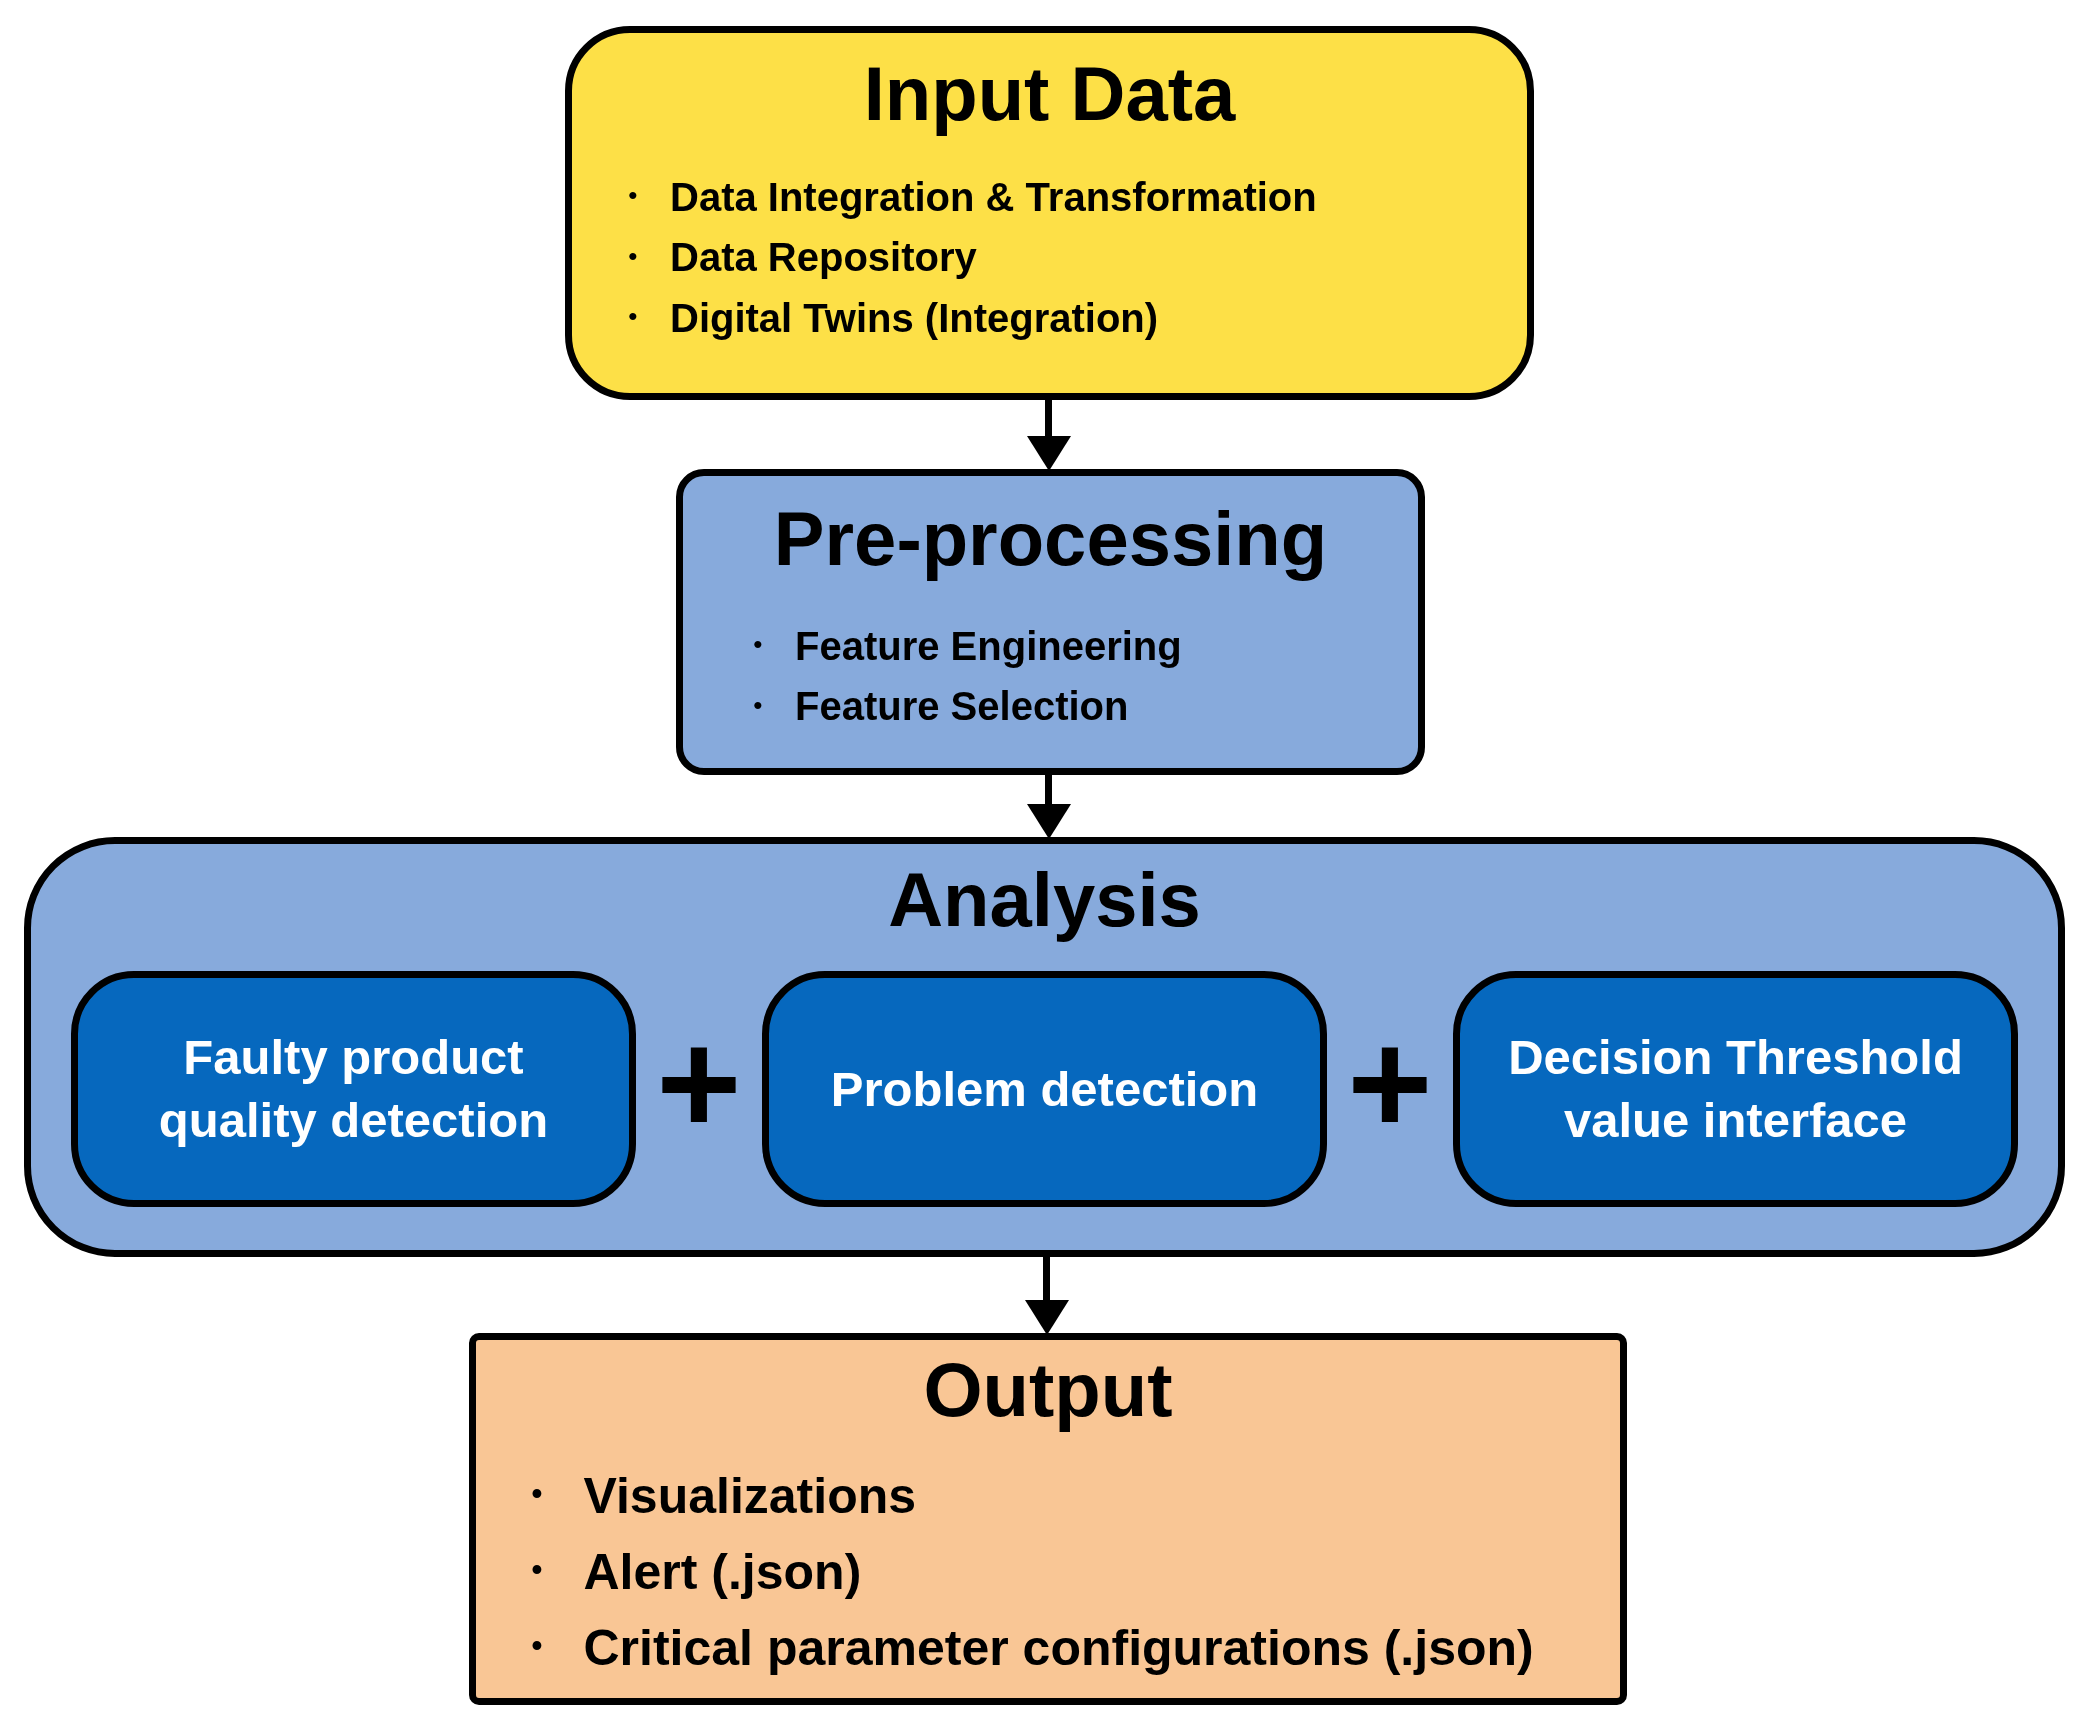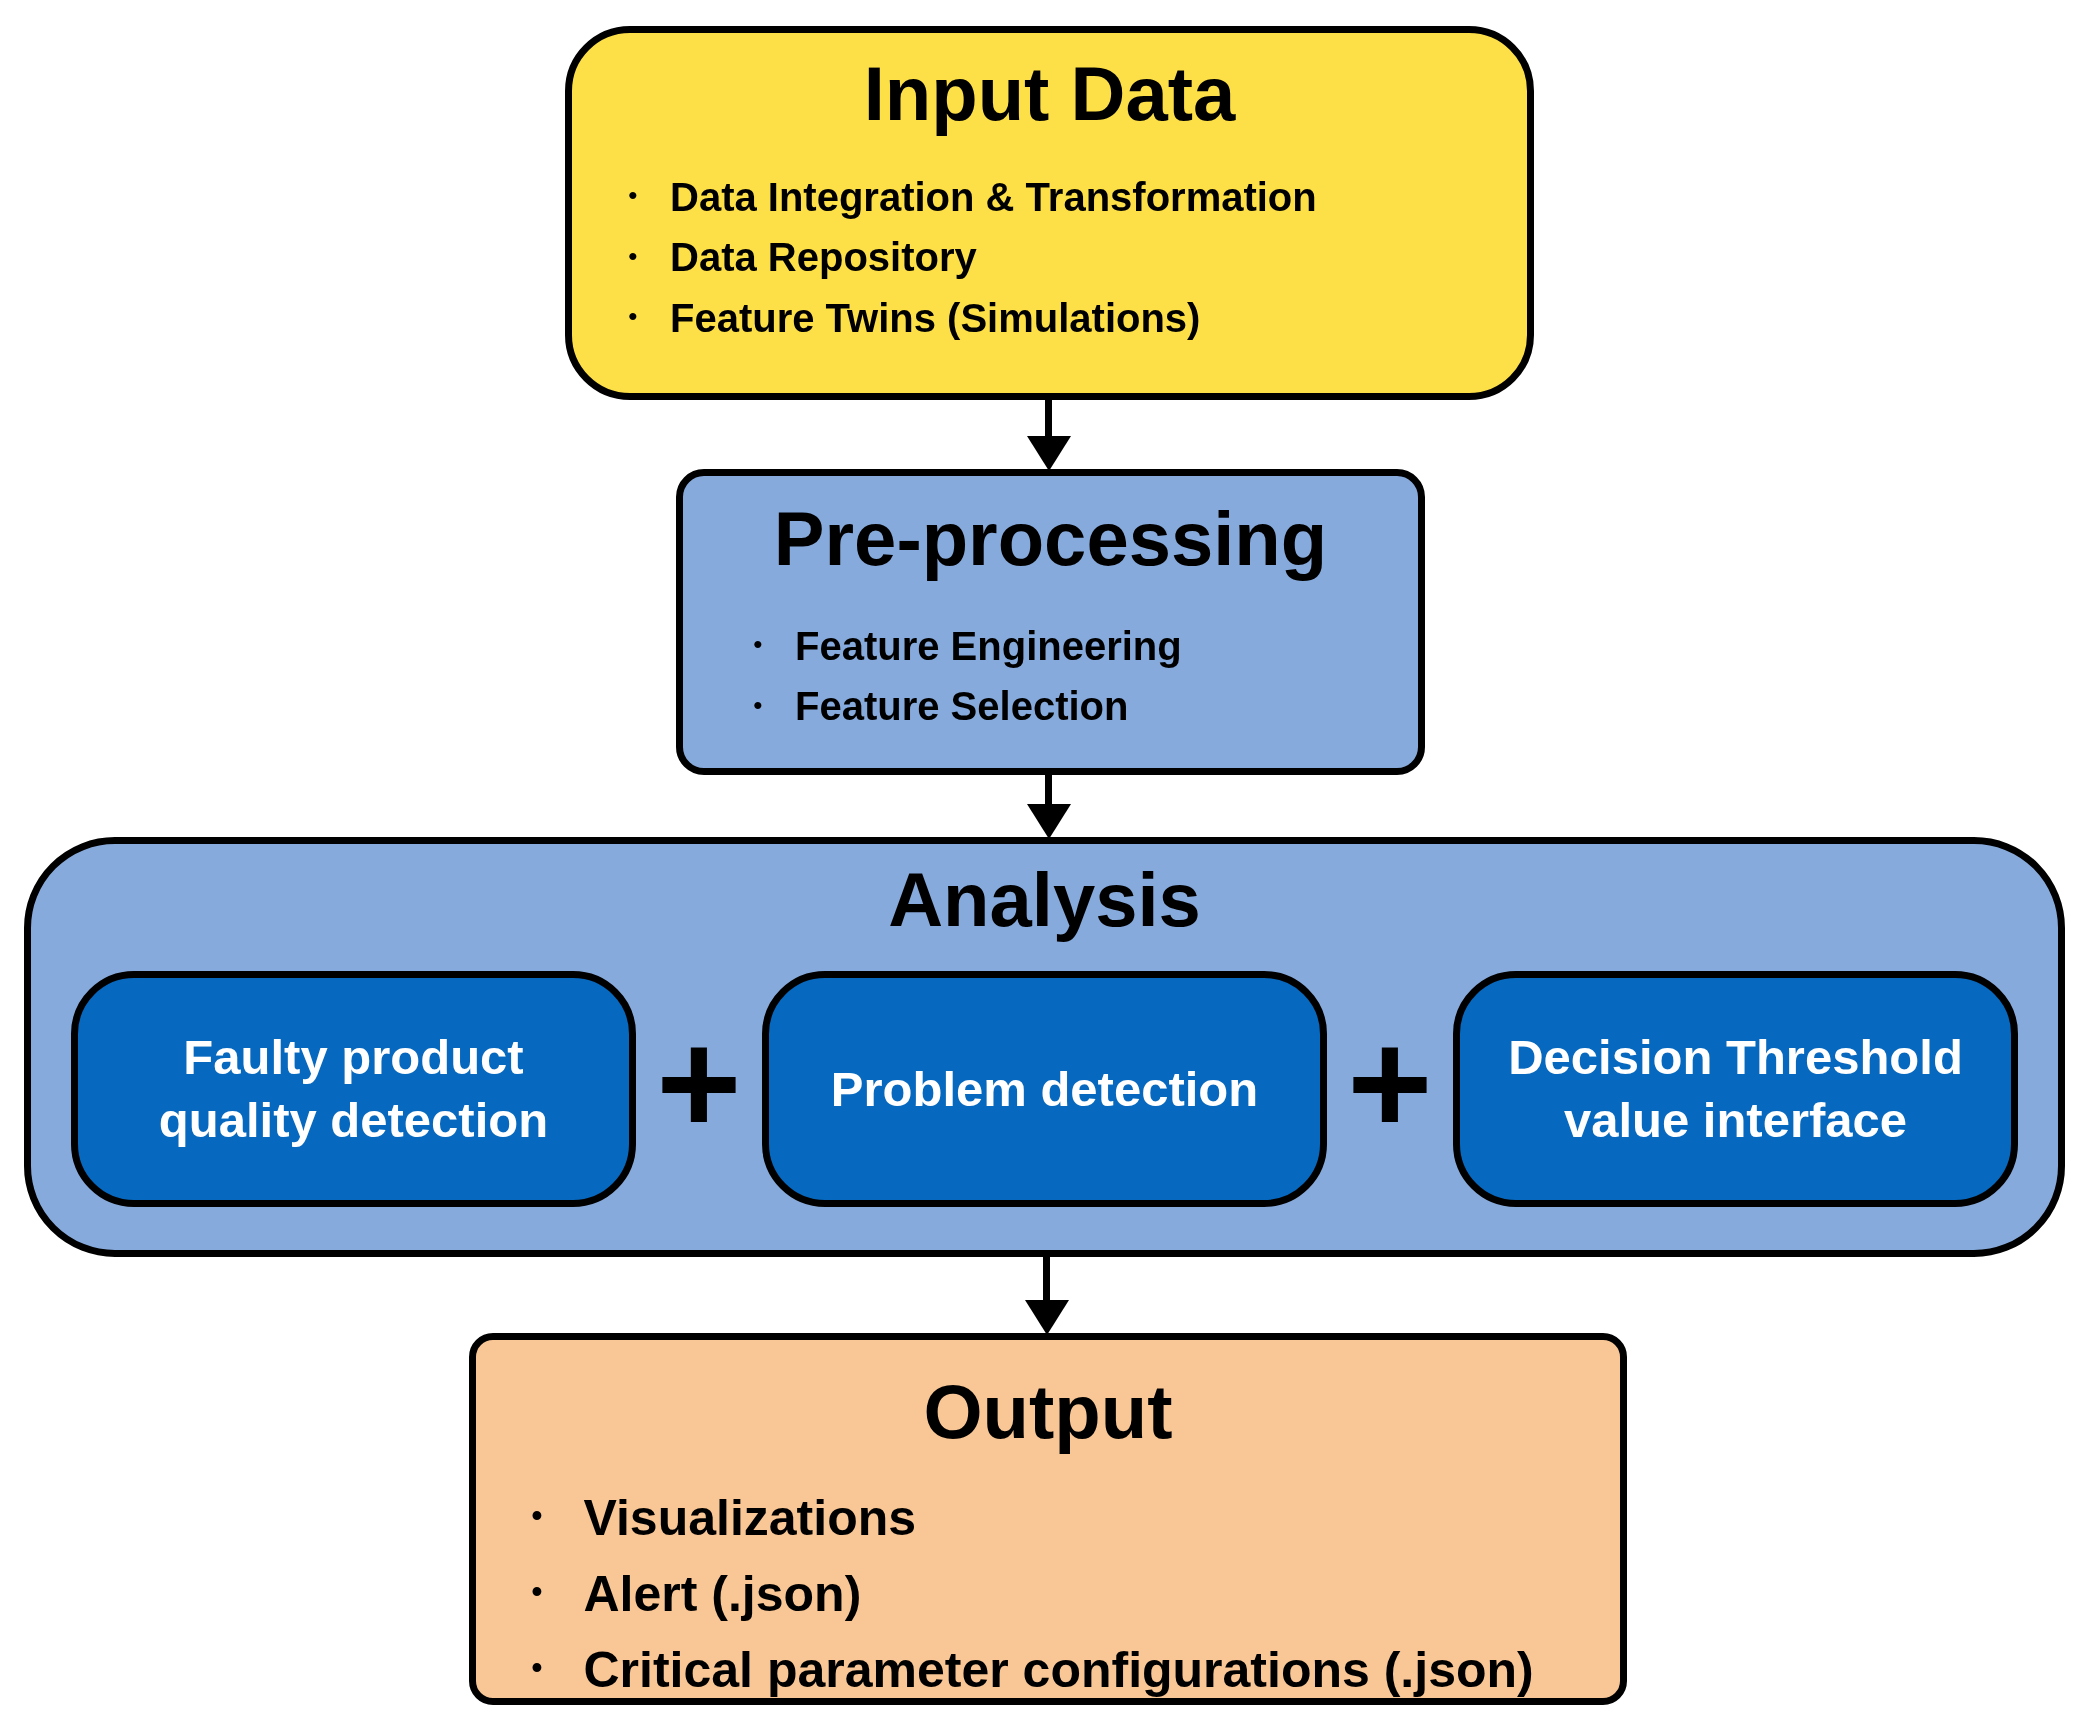--- a/index.html
+++ b/index.html
@@ -106,22 +106,22 @@
     font-weight: 700;
     line-height: 1;
     transform: translateY(-5.2px);
   }
 
   
   #output-box {
     left: 469px; top: 1333px;
     width: 1158px; height: 372px;
     background: #F9C695;
-    border-radius: 24px;
-    padding-top: 30px;
+    border-radius: 10px;
+    padding-top: 8px;
   }
   #output-box .bullets { margin: 26px 4px 0 50px; font-size: 50px; }
 
   
   .arrow {
     position: absolute;
     width: 43px;
     display: flex;
     flex-direction: column;
     align-items: center;
@@ -145,21 +145,21 @@
 </head>
 <body>
 
 <div id="canvas">
 
   <div class="node" id="input-box">
     <div class="node-title">Input Data</div>
     <ul class="bullets">
       <li>Data Integration &amp; Transformation</li>
       <li>Data Repository</li>
-      <li>Feature Twins (Simulations)</li>
+      <li>Digital Twins (Integration)</li>
     </ul>
   </div>
 
   <div class="arrow" id="arrow-1">
     <div class="stem"></div>
     <div class="head"></div>
   </div>
 
   <div class="node" id="pre-box">
     <div class="node-title">Pre-processing</div>

